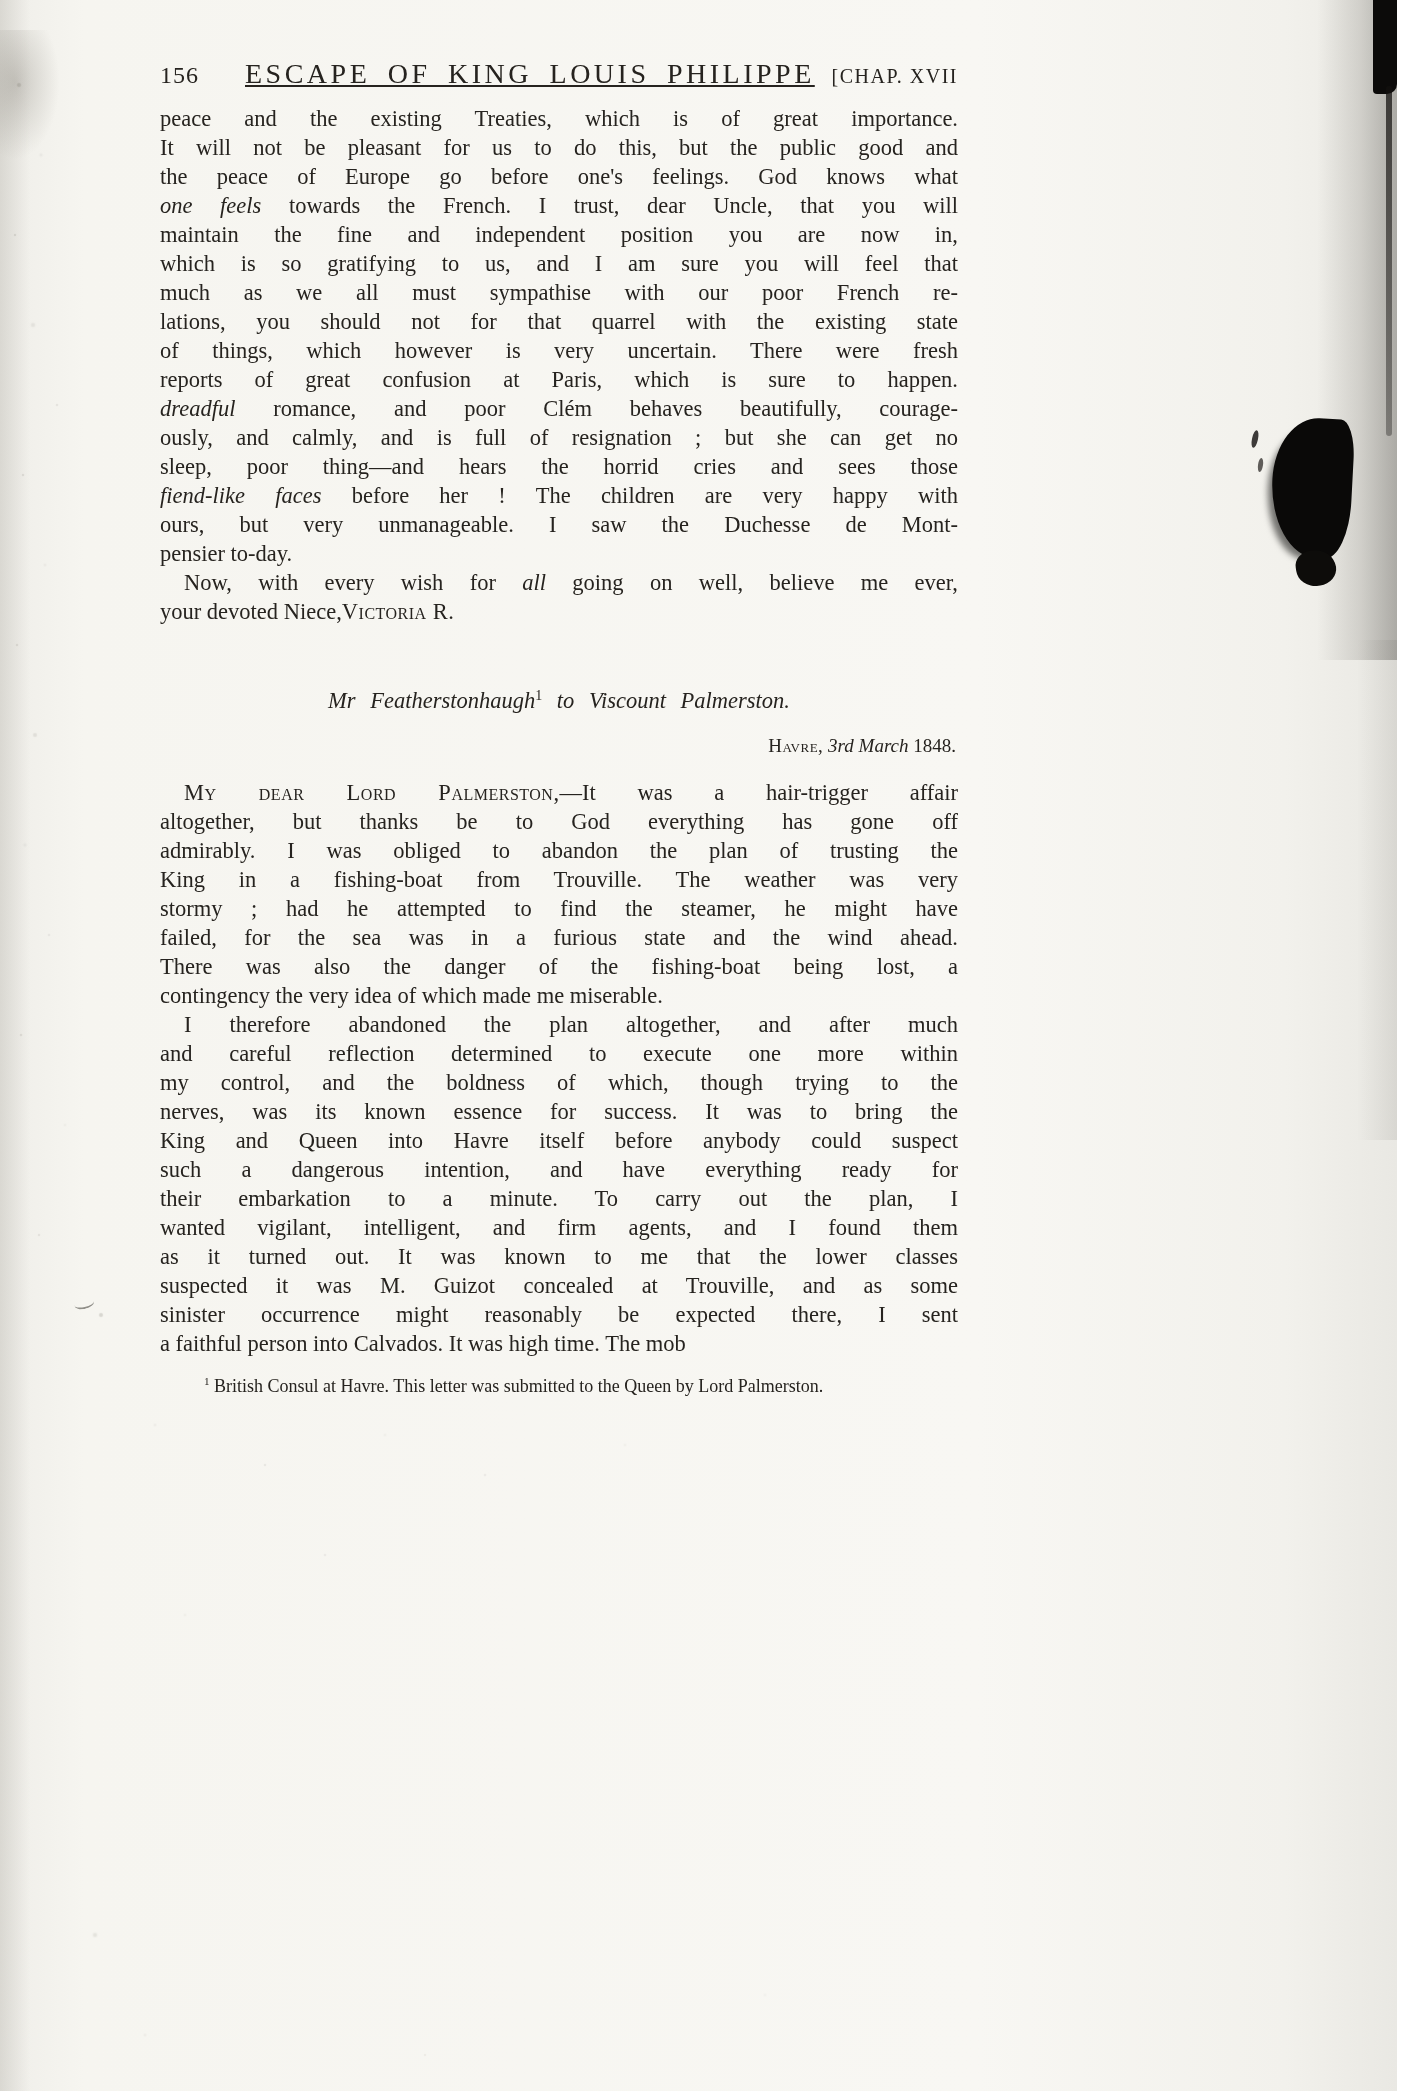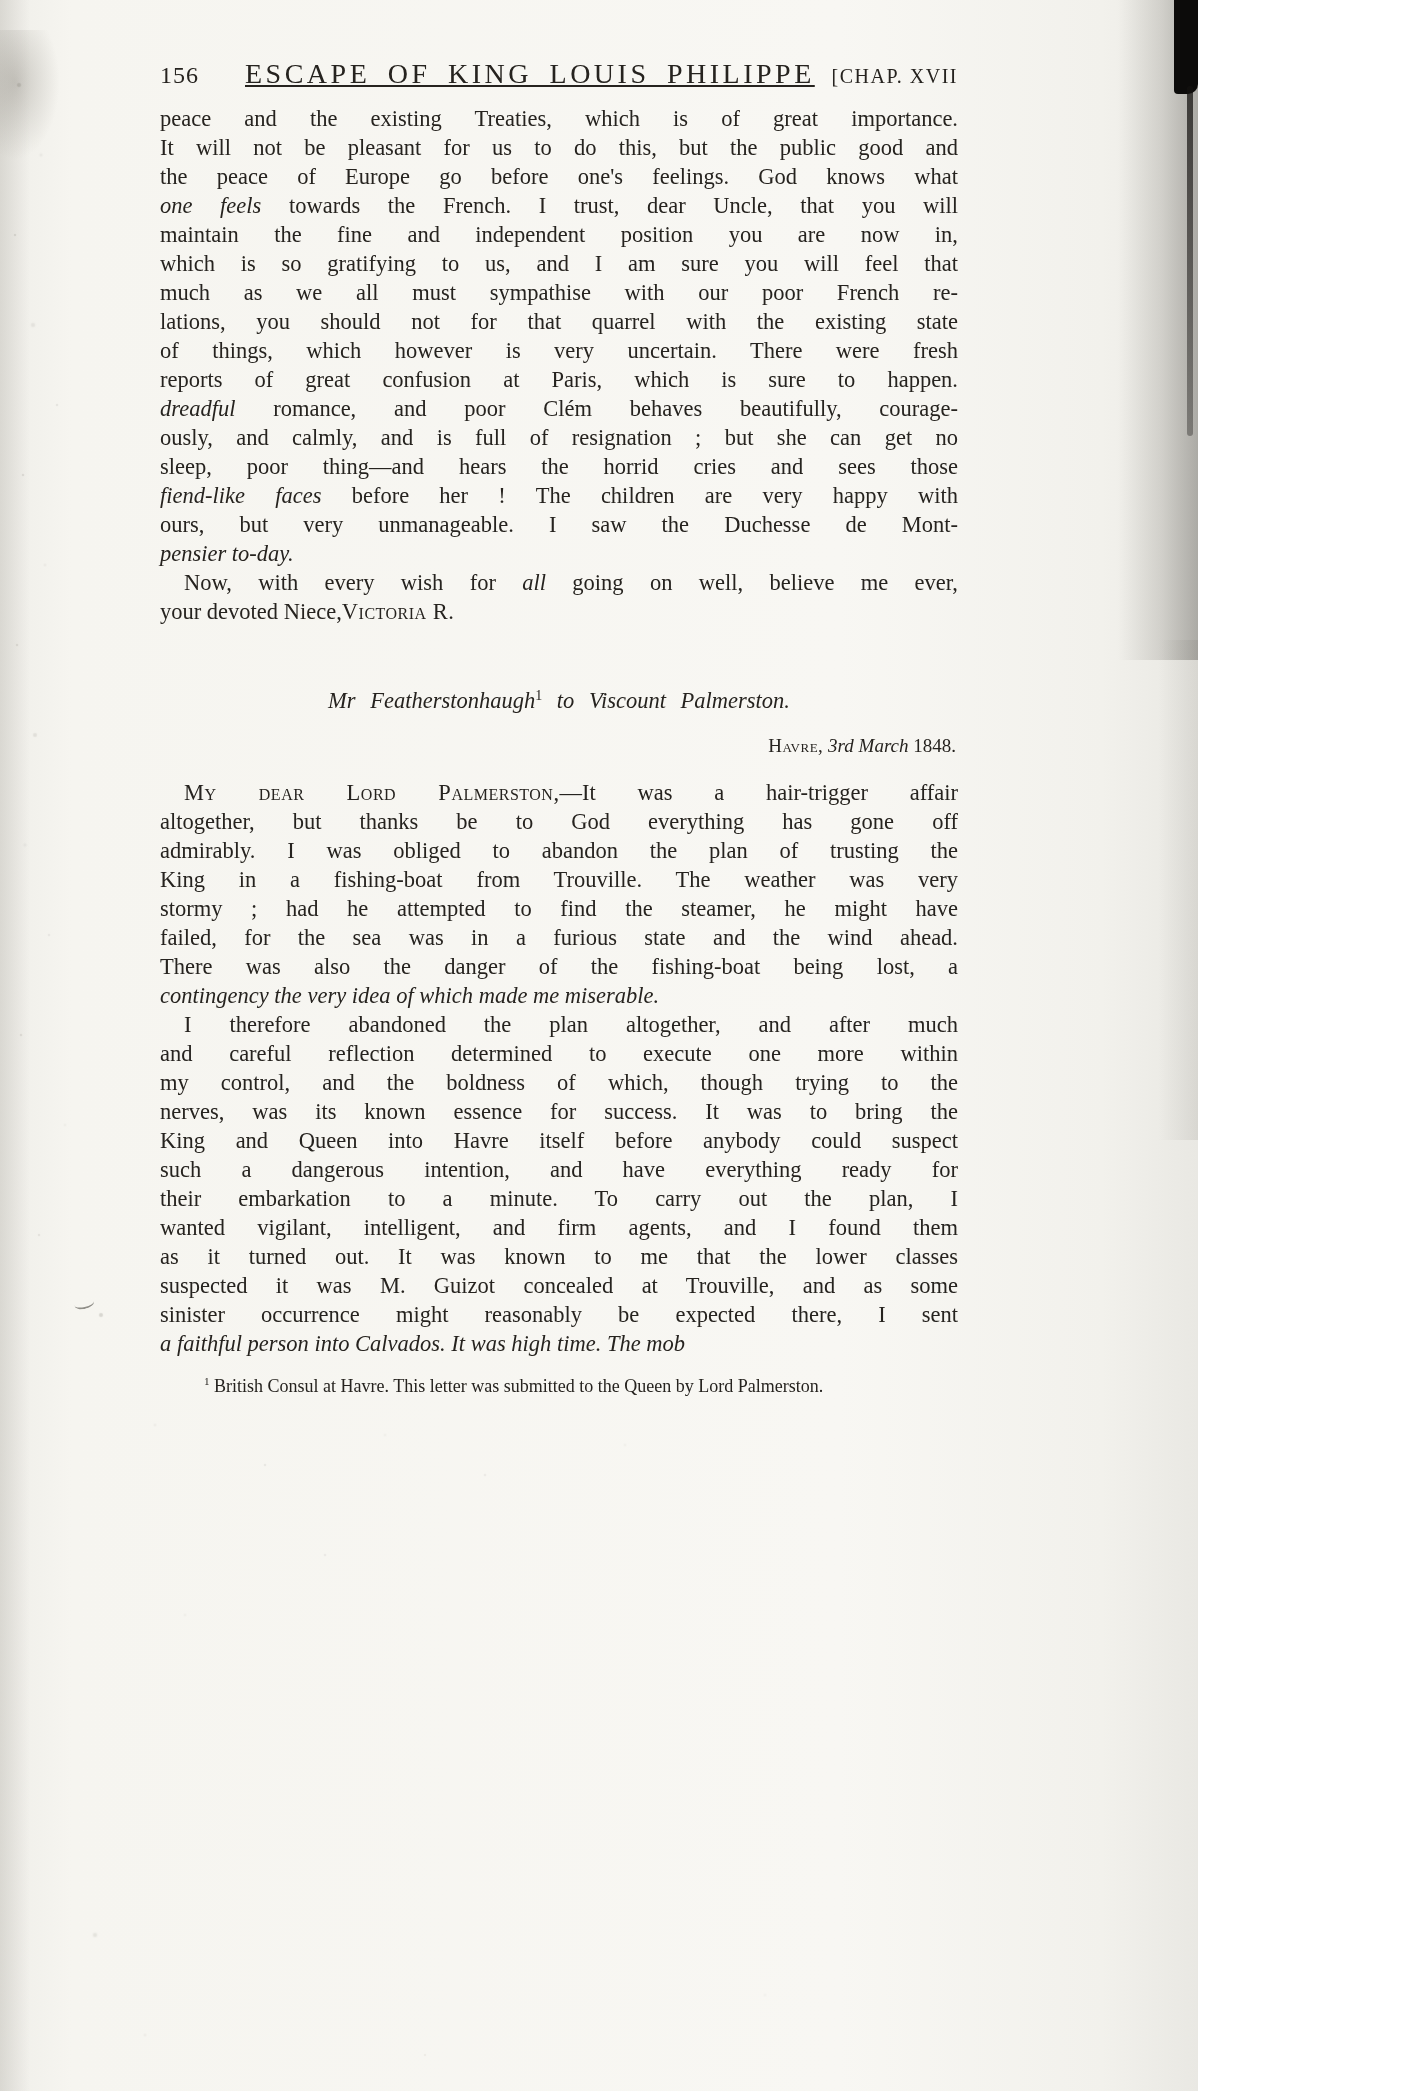--- a/index.html
+++ b/index.html
@@ -1,19 +1,19 @@
 <!DOCTYPE html>
 <html><head>
 <meta charset="utf-8">
 <style>
   html, body { margin: 0; padding: 0; background: #ffffff; }
 
   .stage {
     position: relative;
-    width: 1198px;
+    width: 1397px;
     height: 2091px;
     overflow: hidden;
     background: linear-gradient(90deg, #efeee9 0%, #f6f5f0 6%, #f8f7f3 70%, #f2f1ec 92%, #e9e8e3 100%);
     font-family: "Liberation Serif", serif;
     color: #26231f;
   }
 
   
   .edge-left {
     position: absolute; left: 0; top: 0; width: 30px; height: 100%;
@@ -107,21 +107,21 @@
   .page-num { font-size: 24px; letter-spacing: 1px; }
   .running-title {
     font-size: 28px; letter-spacing: 3.5px; word-spacing: 7px;
     margin-left: 46px; margin-right: auto; white-space: nowrap; text-decoration: underline;
   }
   .chapter-label { font-size: 20px; letter-spacing: 1.5px; white-space: nowrap; }
 
   .doc-body { font-size: 22.5px; line-height: 29px; }
 
   .line { text-align: justify; text-align-last: justify; }
-  .line.last { text-align-last: auto; font-style: italic; }
+  .line.last { text-align-last: auto; }
   .para.indent > .line.first { text-indent: 24px; }
 
   .sig { display: flex; text-align: left; text-align-last: auto; }
 
   .sc { font-variant: small-caps; letter-spacing: .5px; }
   sup { font-size: .62em; vertical-align: super; line-height: 0; }
 
   .letter-heading {
     text-align: center; margin-top: 60px;
     font-size: 22.5px; word-spacing: 9px;

